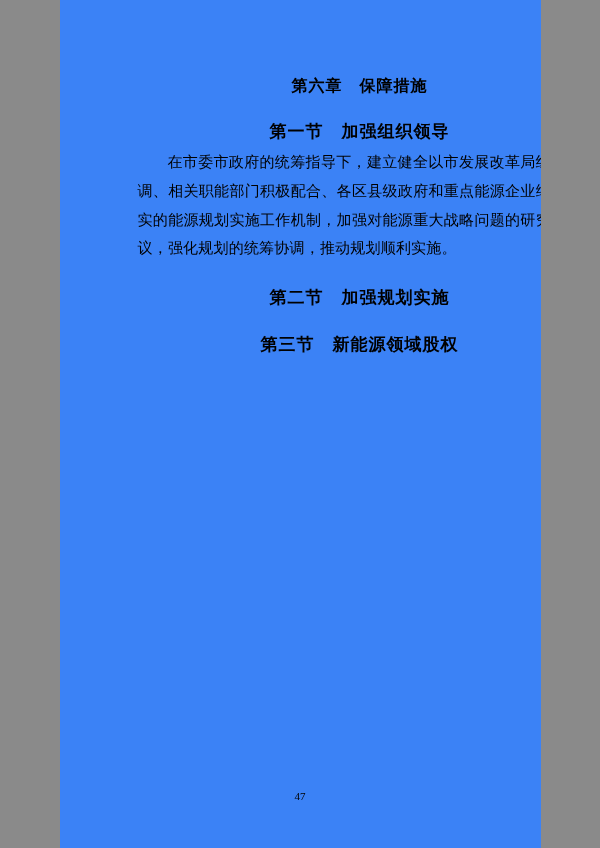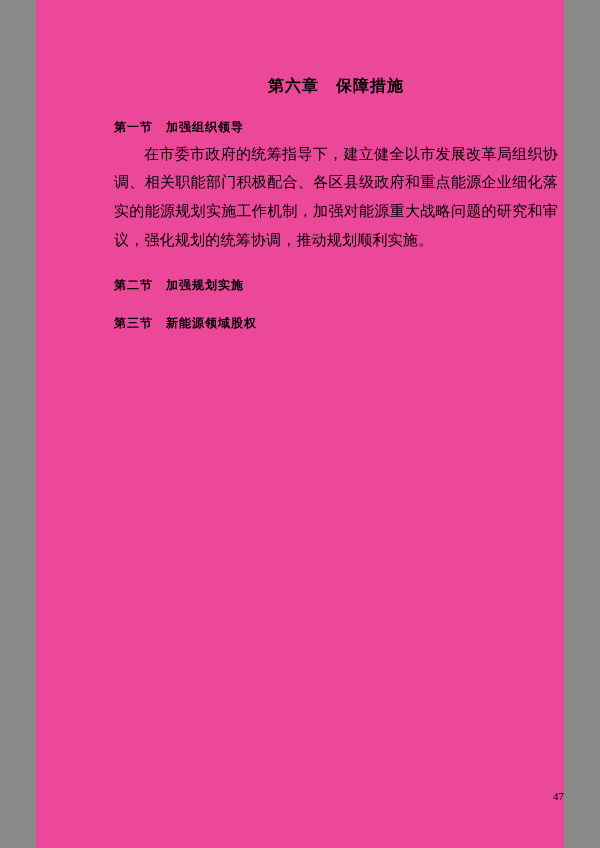--- a/index.html
+++ b/index.html
@@ -2,23 +2,23 @@
 <html><head>
 <meta charset="utf-8">
 <style>
   html, body {
     margin: 0;
     padding: 0;
     background: #8a8a8a;
   }
   .page {
     position: relative;
-    width: 528px;
+    width: 481px;
     height: 848px;
-    background: #ec4899;
+    background: #3b82f6;
     margin: 0 auto;
     box-sizing: border-box;
     font-family: "DejaVu Sans", "Liberation Sans", sans-serif;
     color: #000000;
     overflow: hidden;
   }
   .content {
     position: absolute;
     left: 78px;
     top: 60px;
@@ -26,42 +26,43 @@
   }
   .chapter-title {
     text-align: center;
     font-size: 16px;
     font-weight: bold;
     letter-spacing: 1px;
     margin: 12px 0 6px 0;
     line-height: 1.7;
   }
   .section-title {
-    font-size: 12px;
+    text-align: center;
+    font-size: 17px;
     font-weight: bold;
     letter-spacing: 1px;
     margin: 18px 0 4px 0;
     line-height: 1.7;
   }
   .para {
     font-size: 15px;
     line-height: 1.92;
     text-align: justify;
     text-justify: inter-ideograph;
     text-indent: 2em;
     margin: 4px 0 0 0;
     letter-spacing: 0.2px;
     font-family: Liberation Mono, monospace;
   }
   .page-number {
     position: absolute;
     left: 0;
     right: 0;
     top: 790px;
-    text-align: right;
+    text-align: center;
     font-size: 11px;
     color: #000;
     font-family: "Liberation Serif", serif;
   }
 </style>
 </head>
 <body>
 
 <div class="page">
   <div class="content">

